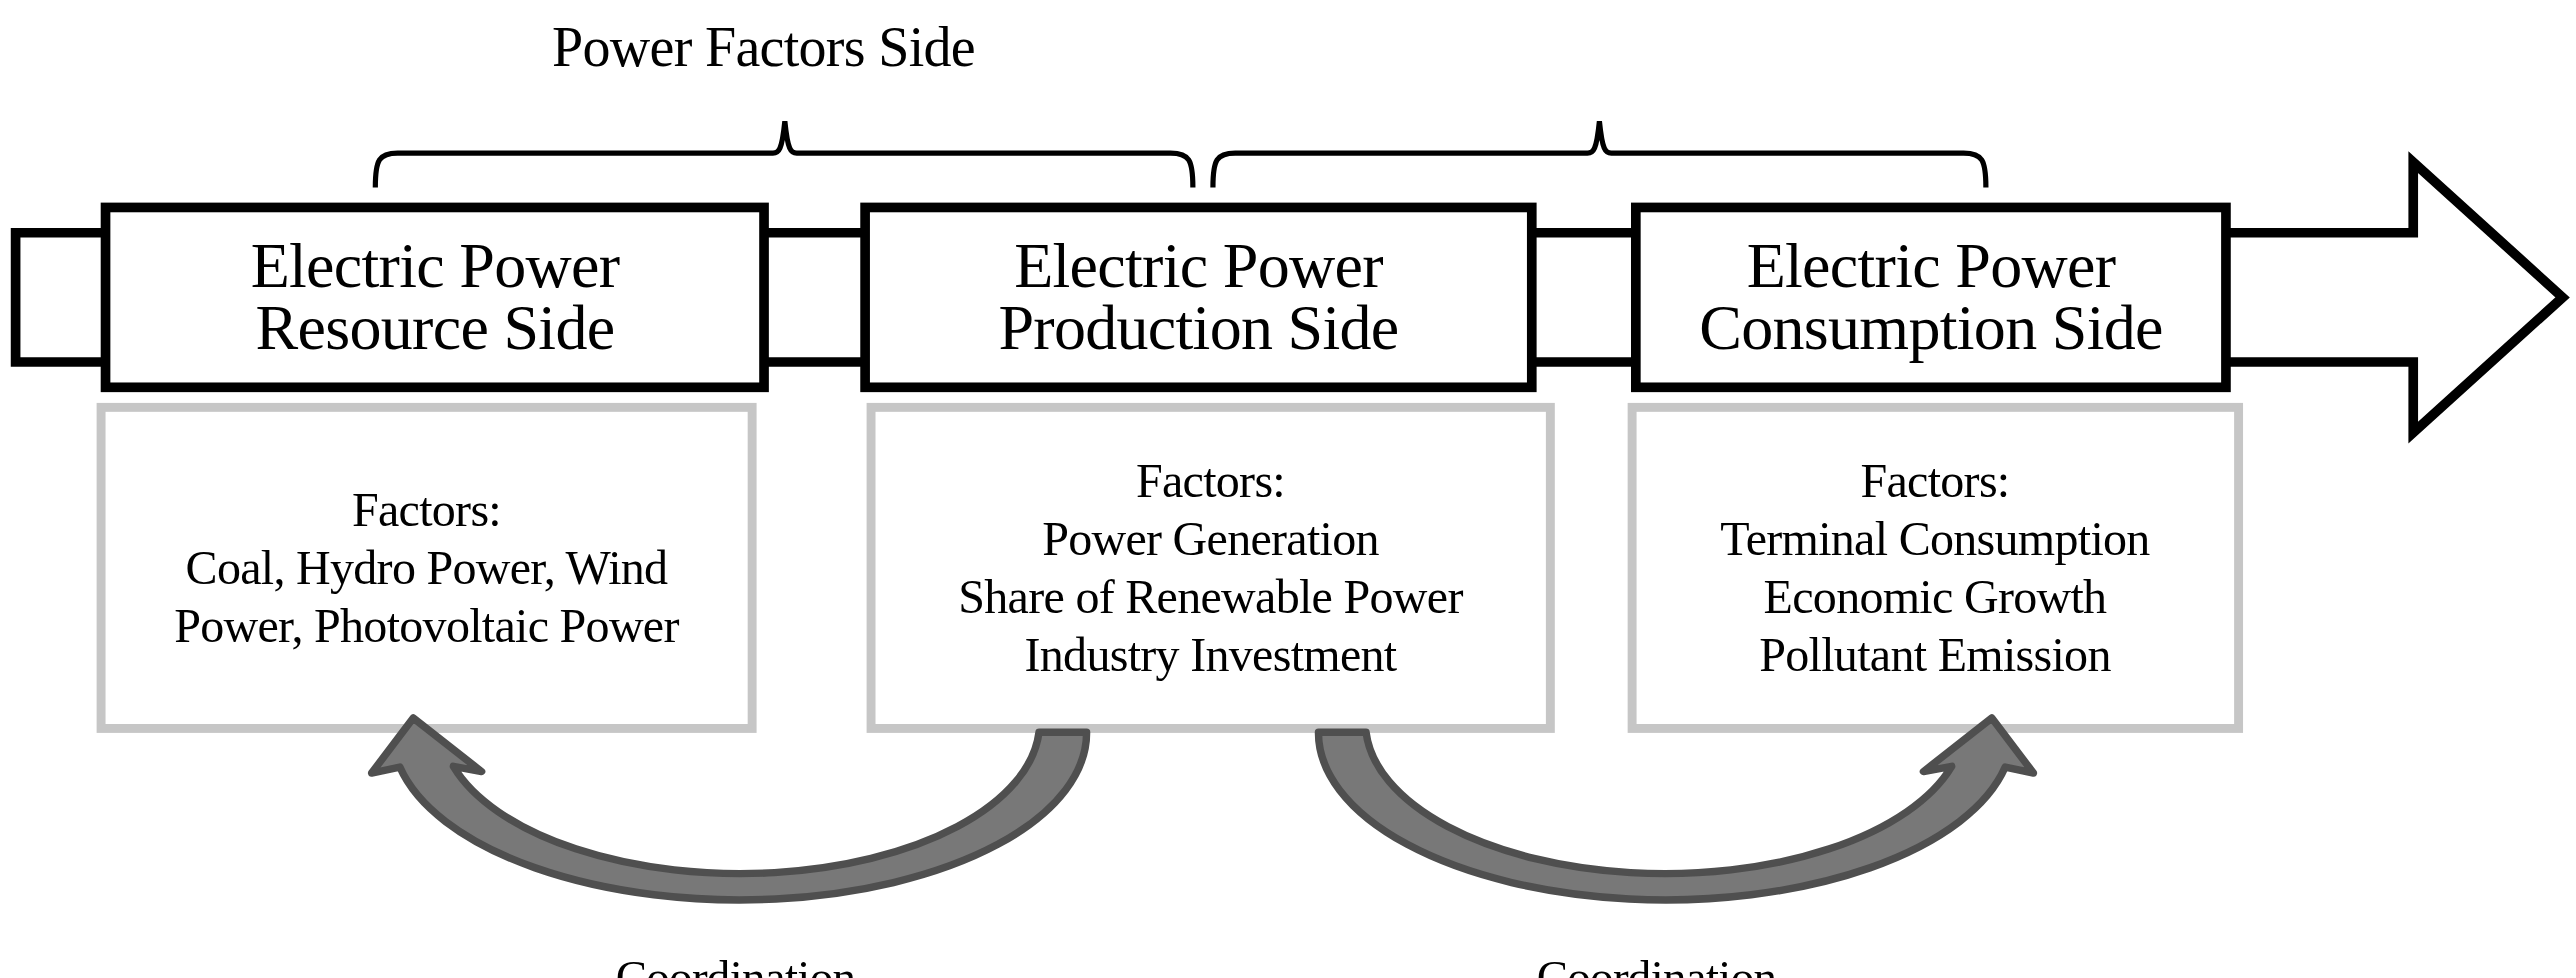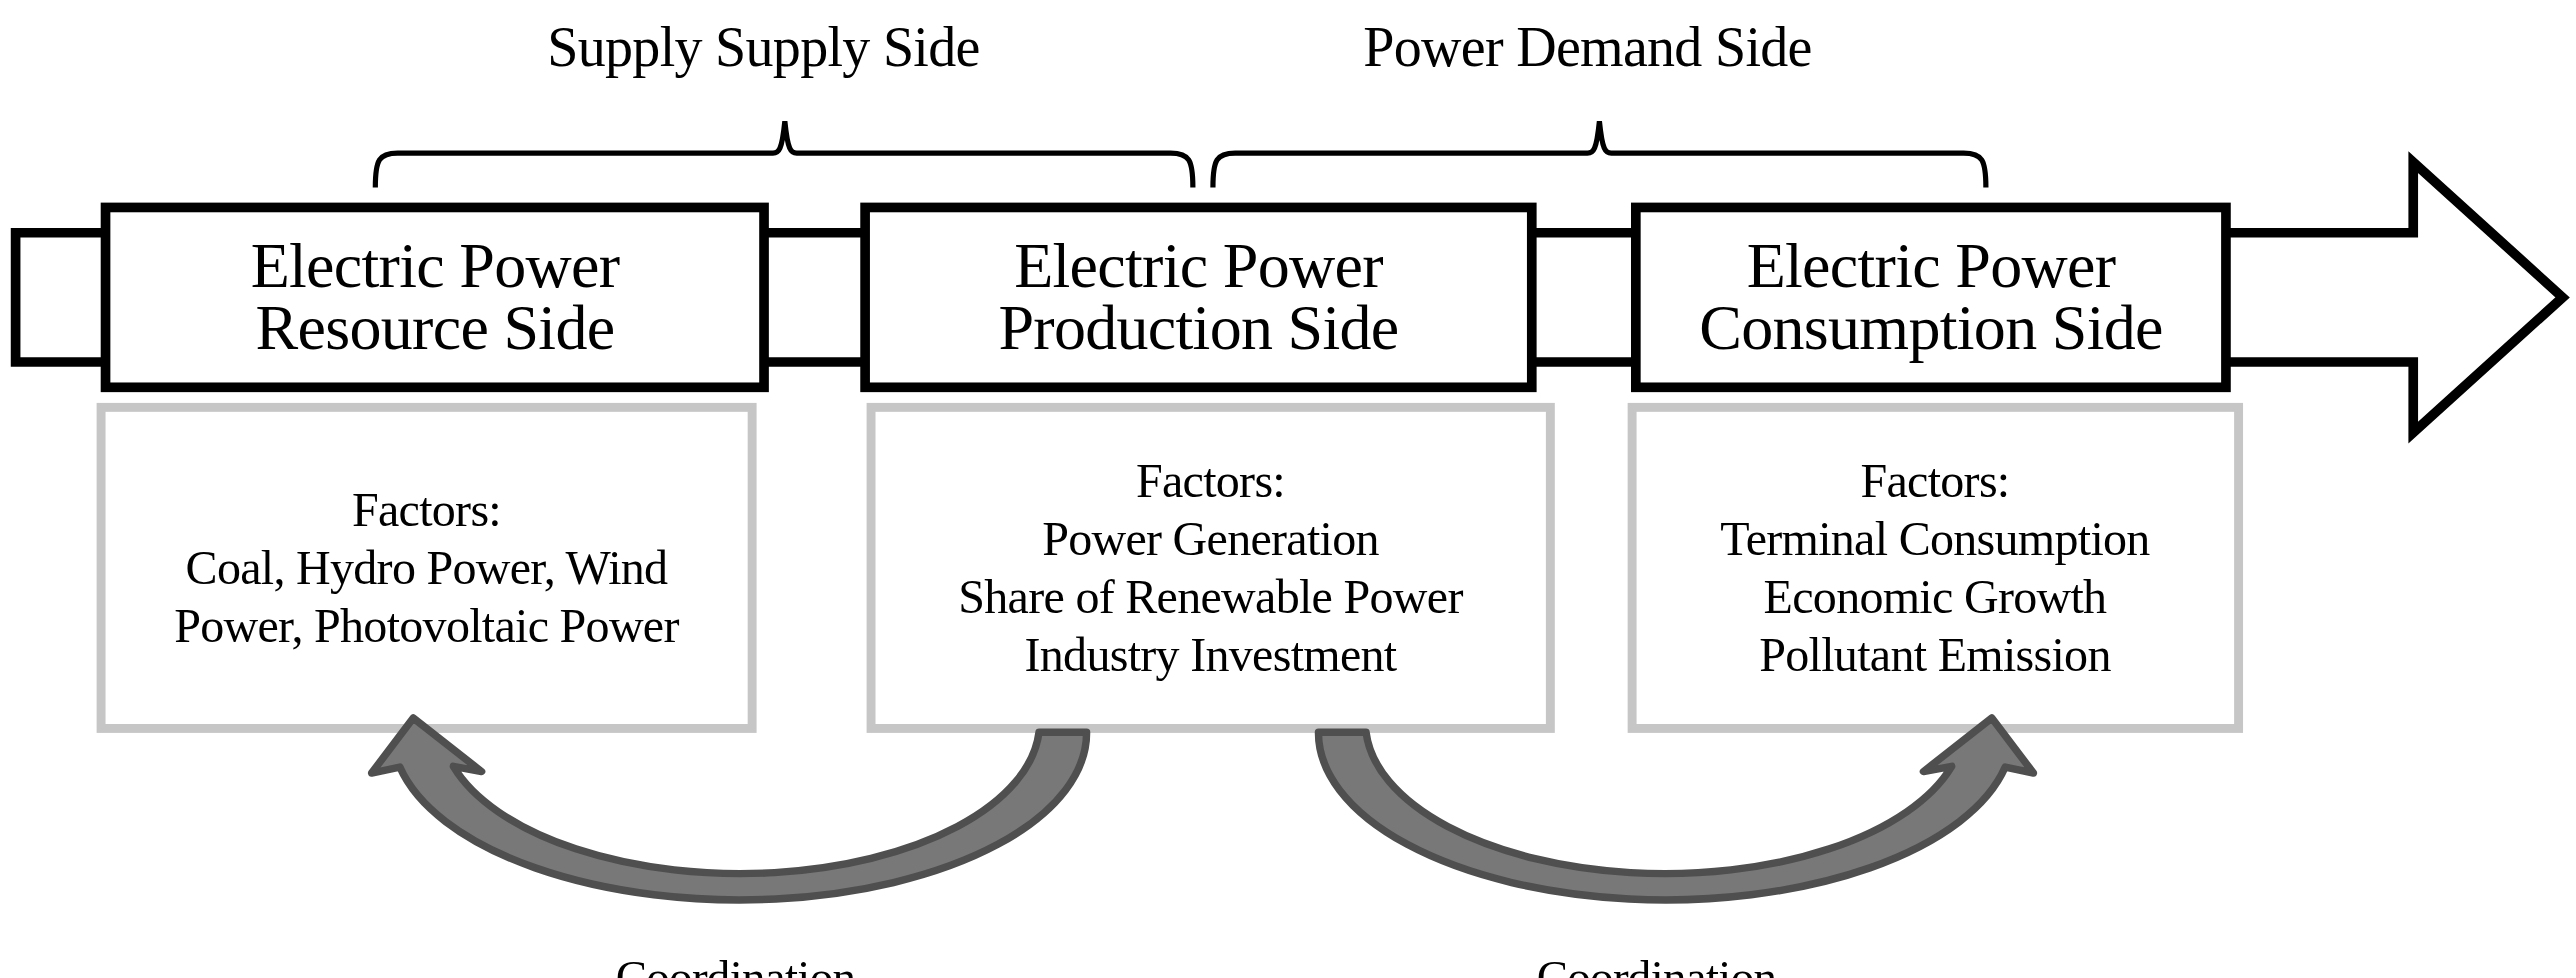--- a/index.html
+++ b/index.html
@@ -39,22 +39,21 @@
     <rect x="2201" y="279" width="794" height="242" stroke-width="13" fill="#ffffff" stroke="#000000"></rect>
 
     <rect x="136" y="548" width="876" height="432" stroke-width="12" fill="#ffffff" stroke="#c6c6c6"></rect>
     <rect x="1172" y="548" width="914" height="432" stroke-width="12" fill="#ffffff" stroke="#c6c6c6"></rect>
     <rect x="2196" y="548" width="816" height="432" stroke-width="12" fill="#ffffff" stroke="#c6c6c6"></rect>
 
     <path d="M 1462 985 A 467 225 0 0 1 538 1032 L 500 1040 L 556 966 L 648 1038 L 610 1031 A 403 203 0 0 0 1398 985 Z" stroke-width="10" stroke-linejoin="round" fill="#787878" stroke="#4f4f4f"></path>
     <path d="M 1774 985 A 467 225 0 0 0 2698 1032 L 2736 1040 L 2680 966 L 2588 1038 L 2626 1031 A 403 203 0 0 1 1838 985 Z" stroke-width="10" stroke-linejoin="round" fill="#787878" stroke="#4f4f4f"></path>
   </svg>
 
-  <div class="txt toplabel" style="left:466px;top:9.7px;width:595px;height:74px;">Supply Supply Side</div>
-  <div class="txt toplabel" style="left:1290px;top:9.7px;width:595px;height:74px;">Power Demand Side</div>
+  <div class="txt toplabel" style="left:466px;top:9.7px;width:595px;height:74px;">Power Factors Side</div>
 
   <div class="txt title" style="left:106px;top:207px;width:658px;height:180px;">Electric Power
 Resource Side</div>
   <div class="txt title" style="left:865px;top:207px;width:667px;height:180px;">Electric Power
 Production Side</div>
   <div class="txt title" style="left:1636px;top:207px;width:590px;height:180px;">Electric Power
 Consumption Side</div>
 
   <div class="txt factors" style="left:101px;top:407px;width:651px;height:321px;">Factors:
 Coal, Hydro Power, Wind

